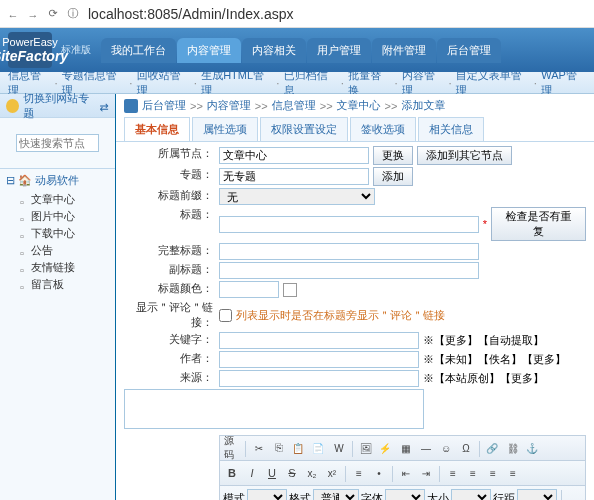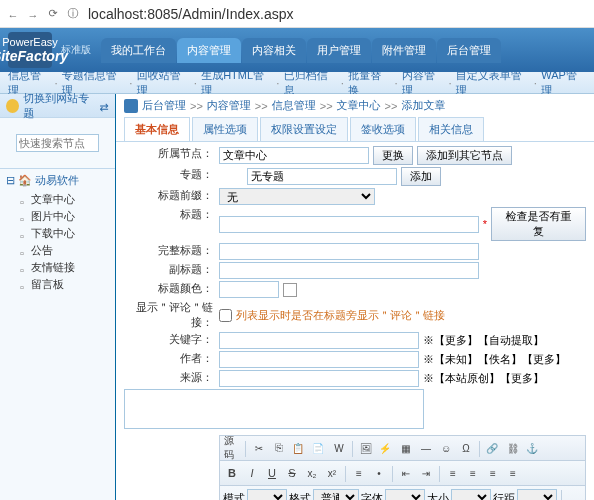--- a/index.html
+++ b/index.html
@@ -172,21 +172,21 @@
           <div class="flabel">所属节点：</div>
           <div class="finput">
             <input type="text" style="width: 150px;" value="文章中心">
             <button class="btn">更换</button>
             <button class="btn">添加到其它节点</button>
           </div>
         </div>
       <div class="frow">
           <div class="flabel">专题：</div>
           <div class="finput">
-            <input type="text" style="width: 150px; margin-left: 28px;" value="无专题">
+            <input type="text" style="width: 150px;" value="无专题">
             <button class="btn">添加</button>
           </div>
         </div>
       <div class="frow">
           <div class="flabel">标题前缀：</div>
           <div class="finput">
             <select style="width:156px"><option>无</option></select>
           </div>
         </div>
       <div class="frow">

